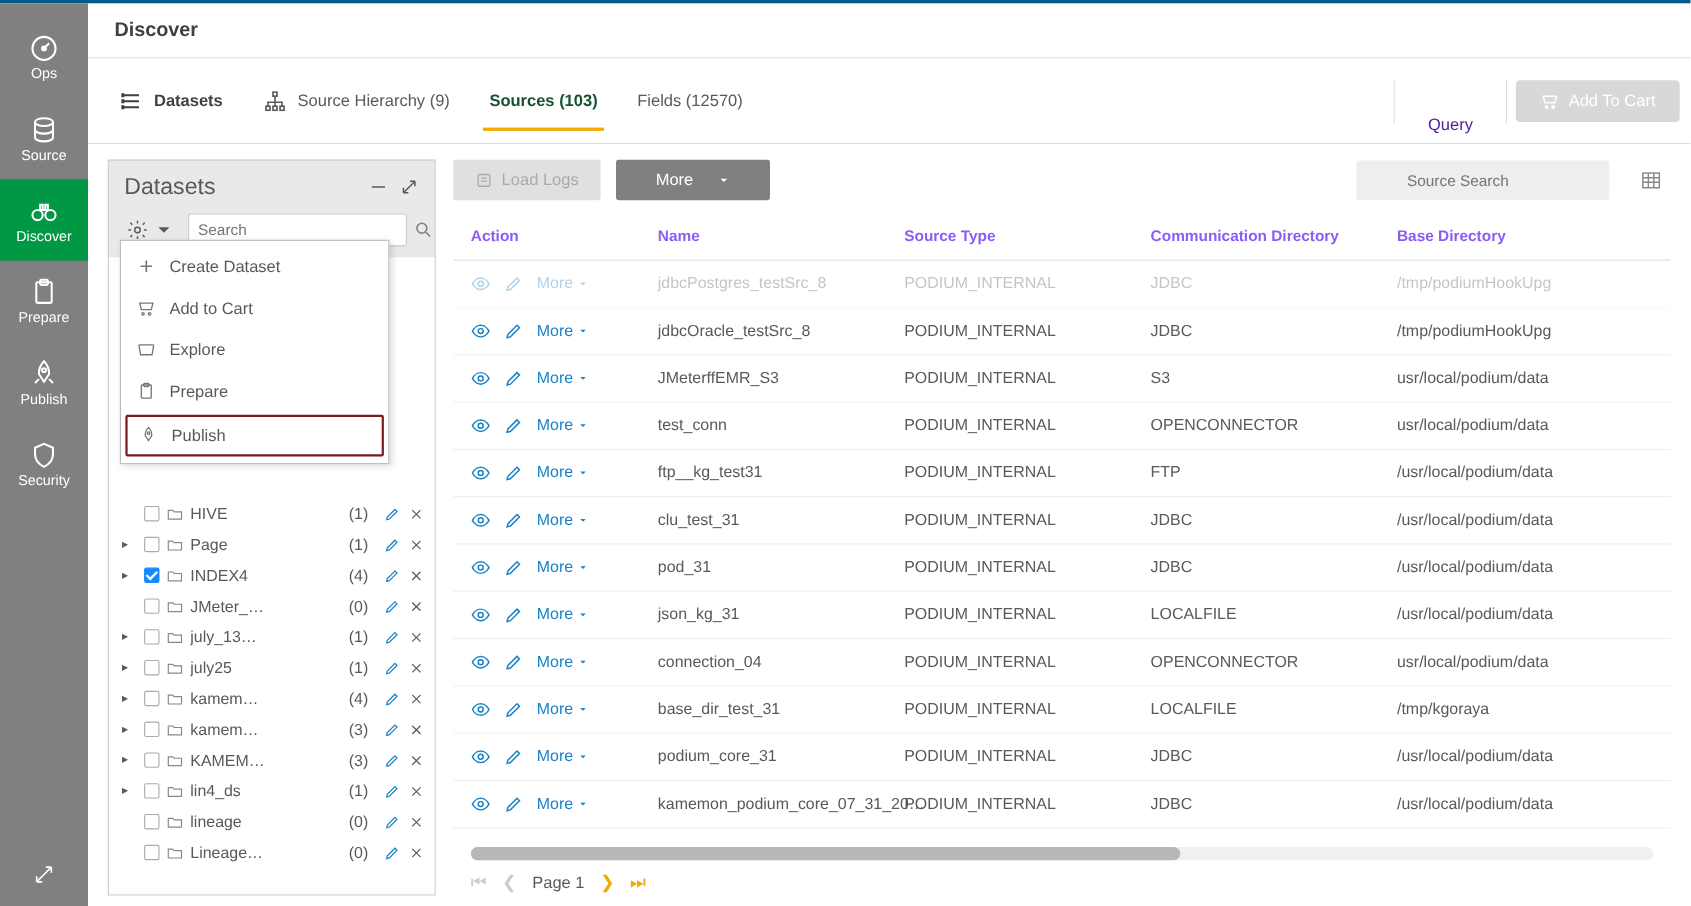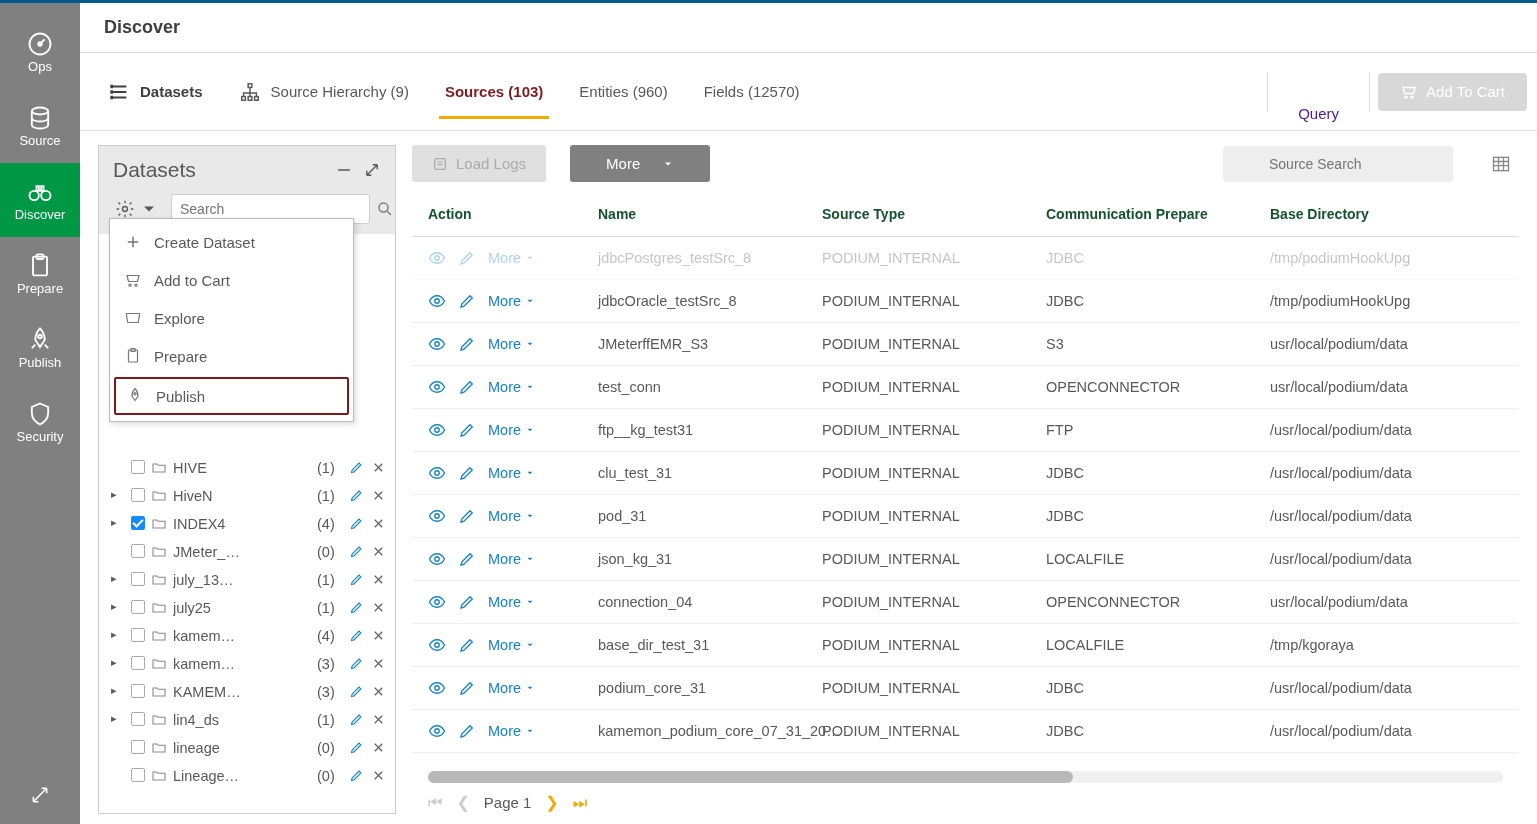--- a/index.html
+++ b/index.html
@@ -17,21 +17,21 @@
 
 
 .main { flex: 1; display: flex; flex-direction: column; overflow: hidden; }
 .titlebar { font-size: 18px; font-weight: 600; padding: 14px 24px; color: #404040; }
 
 
 .tabbar { display: flex; align-items: center; border-bottom: 1px solid #ddd; border-top: 1px solid #ddd; padding: 0 10px; }
 .tab-item { display: flex; align-items: center; gap: 10px; padding: 18px 18px; font-size: 15px; color: #595959; cursor: pointer; position: relative; }
 .tab-item svg { width: 22px; height: 22px; }
 .tab-item.heavy { font-weight: 700; color: #404040; }
-.tab-item.active { font-weight: 700; color: #7f1d1d; }
+.tab-item.active { font-weight: 700; color: #14532d; }
 .tab-item.active::after { content:""; position:absolute; left:12px; right:12px; bottom:-1px; height:3px; background:#f2a900; }
 .tab-spacer { flex: 1; }
 .tab-right { display:flex; align-items:center; }
 .vdivider { width:1px; height:40px; background:#ddd; margin: 0 8px; }
 .query-link { padding: 8px 22px; font-size: 15px; color:#4c1d95; cursor:pointer;margin-top:44px; }
 .add-cart-btn { background:#d8d8d8; color:#fff; border:none; border-radius:4px; padding:10px 22px; font-size:15px; display:flex; align-items:center; gap:8px; cursor: default; }
 .add-cart-btn svg { width:18px; height:18px; }
 
 
 .content { flex:1; display:flex; overflow:hidden; padding: 14px 18px 10px 18px; gap: 16px; }
@@ -64,34 +64,34 @@
 .tree-row .act svg { width:15px; height:15px; }
 
 
 .dropdown { position:absolute; left:10px; top:72px; width:245px; background:#fff; border:1px solid #bbb; box-shadow: 2px 2px 6px rgba(0,0,0,0.15); padding: 4px 0; z-index: 10; }
 .dropdown-item { display:flex; align-items:center; gap:12px; padding: 10px 14px; font-size:15px; color:#595959; cursor:pointer; }
 .dropdown-item svg { width:18px; height:18px; color:#777; }
 .dropdown-item.highlight { border:2px solid #7a1a1a; border-radius:2px; margin: 2px 4px; padding: 8px 10px; }
 
 
 .tablewrap { flex:1; display:flex; flex-direction:column; overflow:hidden; }
-.toolbar { display:flex; align-items:center; gap:24px; padding-bottom: 10px; }
+.toolbar { display:flex; align-items:center; gap:14px; padding-bottom: 10px; }
 .loadlogs { background:#e0e0e0; color:#aaa; border:none; border-radius:3px; padding: 10px 20px; font-size:15px; display:flex; align-items:center; gap:8px; }
 .loadlogs svg { width:16px; height:16px; }
 .more-btn { background:#808080; color:#fff; border:none; border-radius:3px; padding: 10px 36px; font-size:15px; display:flex; align-items:center; gap:22px; cursor:pointer; }
 .more-btn svg { width:12px; height:12px; }
 .toolbar-spacer { flex:1; }
 .src-search { display:flex; align-items:center; background:#eee; border-radius:3px; padding: 0 10px; width:230px; height:36px; }
 .src-search input { flex:1; border:none; background:transparent; font-size:14px; outline:none; color:#595959;margin-left:36px; }
 .src-search svg { width:16px; height:16px; color:#888; }
 .table-icon { width:36px; height:36px; display:flex; align-items:center; justify-content:center; color:#888; margin-left:6px; cursor:pointer; }
 .table-icon svg { width:20px; height:20px; }
 
 
-.table-head { display:flex; font-weight:700; color:#14532d; padding: 14px 16px; border-bottom:1px solid #ddd; }
+.table-head { display:flex; font-weight:700; color:#8b5cf6; padding: 14px 16px; border-bottom:1px solid #ddd; }
 .col-action { width:170px; }
 .col-name { width:224px; }
 .col-type { width:224px; }
 .col-proto { width:224px; }
 .col-dir { flex:1; }
 
 .table-body { flex:1; overflow:auto; }
 .table-row { display:flex; align-items:center; padding: 12px 16px; border-bottom:1px solid #eee; font-size:14.5px; color:#595959; }
 .table-row.partial { opacity: 0.35; }
 .action-cell { width:170px; display:flex; align-items:center; gap:12px; }
@@ -185,23 +185,20 @@
             <rect x="10" y="17" width="4" height="4"></rect>
             <rect x="17" y="17" width="4" height="4"></rect>
             <path d="M12 7v6M12 13H5v4M12 13h7v4M12 13v4"></path>
           </svg>
         <span>Source Hierarchy (9)</span>
       </div>
       <div class="tab-item active">
         <span>Sources (103)</span>
       </div>
       <div class="tab-item">
-        <span>Entities (960)</span>
-      </div>
-      <div class="tab-item">
         <span>Fields (12570)</span>
       </div>
       <div class="tab-spacer"></div>
       <div class="tab-right">
         <div class="vdivider"></div>
         <div class="query-link">Query</div>
         <div class="vdivider"></div>
         <button class="add-cart-btn" disabled="">
           <svg viewBox="0 0 24 24" fill="none" stroke="currentColor" stroke-width="1.8">
               <path d="M4 6h16l-2 8H6z"></path>
@@ -307,21 +304,21 @@
               </span>
             </div>
             <div class="tree-row">
     <span class="exp">▸</span>
     <span class="cb "></span>
     <span class="fld">
                 <svg viewBox="0 0 24 24" fill="none" stroke="currentColor" stroke-width="1.6">
                   <path d="M3 6h6l2 2h10v10H3z"></path>
                 </svg>
               </span>
-    <span class="name">HiveN</span>
+    <span class="name">Page</span>
     <span class="count">(1)</span>
     <span class="act">
                 <svg viewBox="0 0 24 24" fill="none" stroke="#1783c6" stroke-width="1.8">
                   <path d="M4 20l4-1 11-11-3-3L5 16z"></path>
                 </svg>
               </span>
     <span class="act">
                 <svg viewBox="0 0 24 24" stroke="currentColor" stroke-width="1.8">
                   <path d="M6 6l12 12M18 6L6 18"></path>
                 </svg>
@@ -568,21 +565,21 @@
                 <rect x="3" y="4" width="18" height="16"></rect>
                 <path d="M3 9h18M3 14h18M9 4v16M15 4v16"></path>
               </svg>
           </div>
         </div>
 
         <div class="table-head">
           <div class="col-action">Action</div>
           <div class="col-name">Name</div>
           <div class="col-type">Source Type</div>
-          <div class="col-proto">Communication Prepare</div>
+          <div class="col-proto">Communication Directory</div>
           <div class="col-dir">Base Directory</div>
         </div>
 
         <div class="table-body" id="tbody">
             <div class="table-row partial">
     <div class="action-cell col-action">
       <svg viewBox="0 0 24 24" fill="none" stroke="#1783c6" stroke-width="1.8">
                   <path d="M2 12s3.5-7 10-7 10 7 10 7-3.5 7-10 7S2 12 2 12z"></path>
                   <circle cx="12" cy="12" r="3"></circle>
                 </svg>

